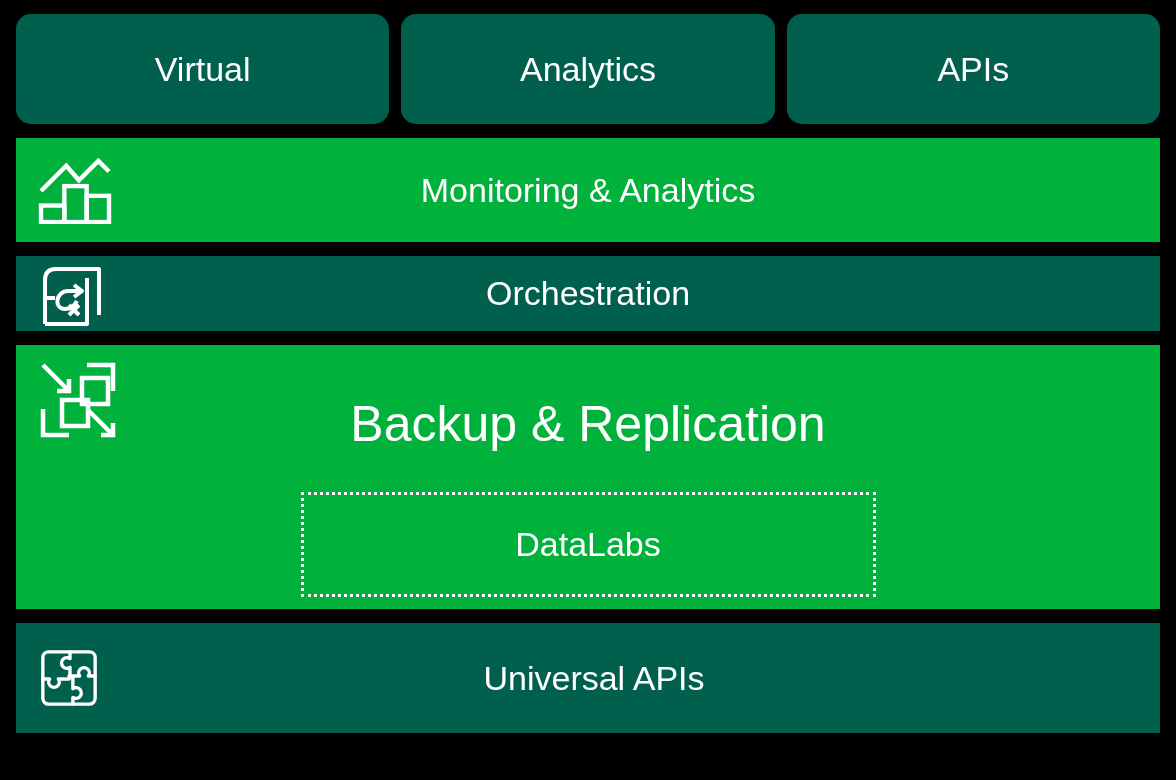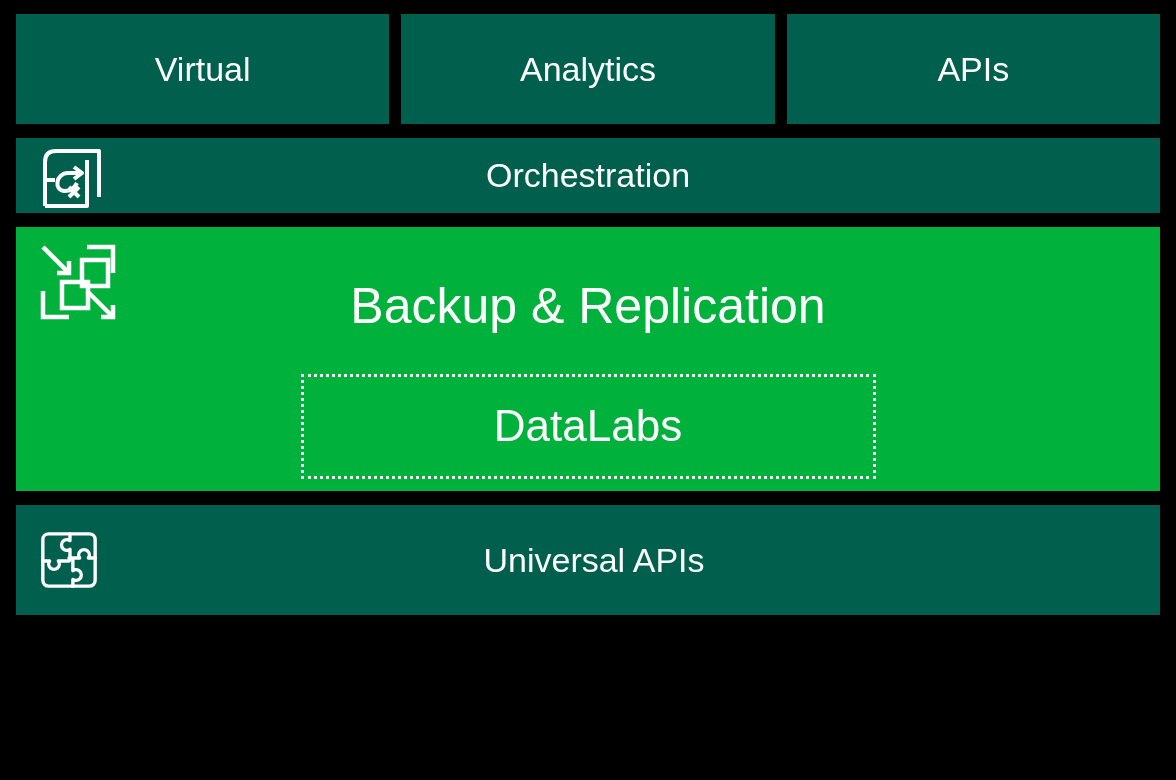--- a/index.html
+++ b/index.html
@@ -20,20 +20,21 @@
     width:1176px;height:780px;
     padding:14px 16px 17px 16px;
     display:flex;flex-direction:column;gap:14px;
   }
   
   .top-row{display:flex;gap:12px;height:110px;flex:0 0 auto;}
   .pbox{
     flex:1;background:var(--dark);
     display:flex;align-items:center;justify-content:center;
     font-size:34px;
+    border-radius:15px;
   }
   
   .bar{
     position:relative;flex:0 0 auto;
     display:flex;align-items:center;justify-content:center;
     font-size:34px;
   }
   .bar.bright{background:var(--bright);}
   .bar.dark{background:var(--dark);}
   .h104{height:104px;}
@@ -54,21 +55,21 @@
   }
   .backup-title{
     margin-top:48px;
     font-size:50px;line-height:1.25;
   }
   .datalabs{
     margin-top:36px;
     width:575px;height:105px;
     border:3px dotted #FFFFFF;
     display:flex;align-items:center;justify-content:center;
-    font-size:44px;
+    font-size:34px;
   }
   svg{display:block;}
   svg *{fill:none;stroke:#FFFFFF;}
 </style>
 </head>
 <body>
 
 <div class="stack">
 
   <div class="top-row">
@@ -76,20 +77,31 @@
       <span>Virtual</span>
     </div>
     <div class="pbox">
       <span>Analytics</span>
     </div>
     <div class="pbox">
       <span>APIs</span>
     </div>
   </div>
 
+  <div class="bar bright h104">
+    <span class="side-icon">
+      <svg width="74" height="68" viewBox="0 0 76 70" stroke-width="4.5">
+        <polyline points="3,36 29,10 42,25 62,5 73,16"></polyline>
+        <rect x="3" y="51" width="24" height="17"></rect>
+        <rect x="27" y="31" width="23" height="37"></rect>
+        <rect x="50" y="41" width="23" height="27"></rect>
+      </svg>
+    </span>
+    <span>Monitoring &amp; Analytics</span>
+  </div>
 
   <div class="bar dark h105">
     <span class="side-icon">
       <svg width="68" height="68" viewBox="0 0 68 68" stroke-width="4" stroke-linejoin="round">
         <path d="M7,64 V20 Q7,9 18,9 H61 V55"></path>
         <path d="M7,64 H49 V18"></path>
         <path d="M7,38 H17"></path>
         <path d="M42,31 H30 C18,31 15,49 27,49 C33,49 37,45 39,41"></path>
         <polyline points="36,25 44,31 36,37"></polyline>
         <path d="M31,45 L41,55 M41,45 L31,55"></path>

